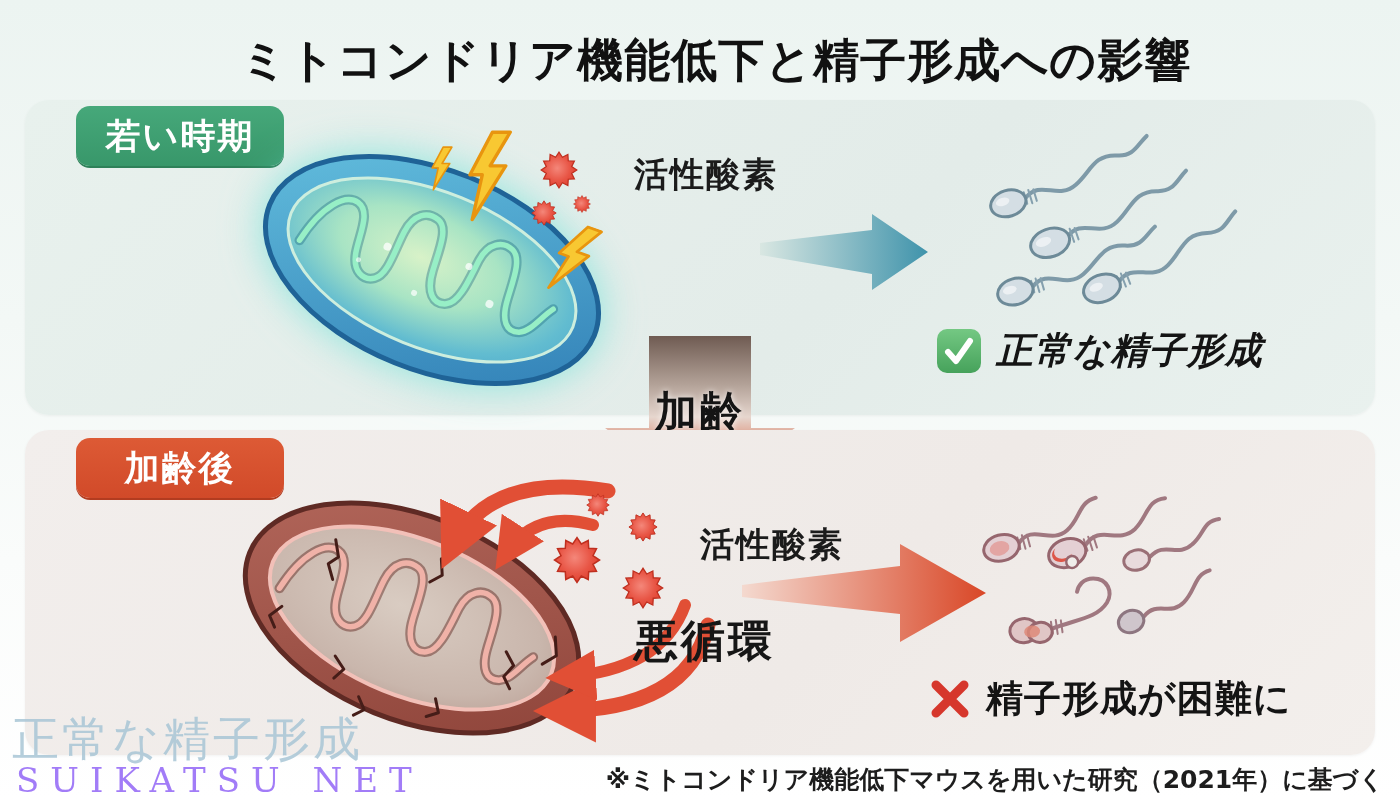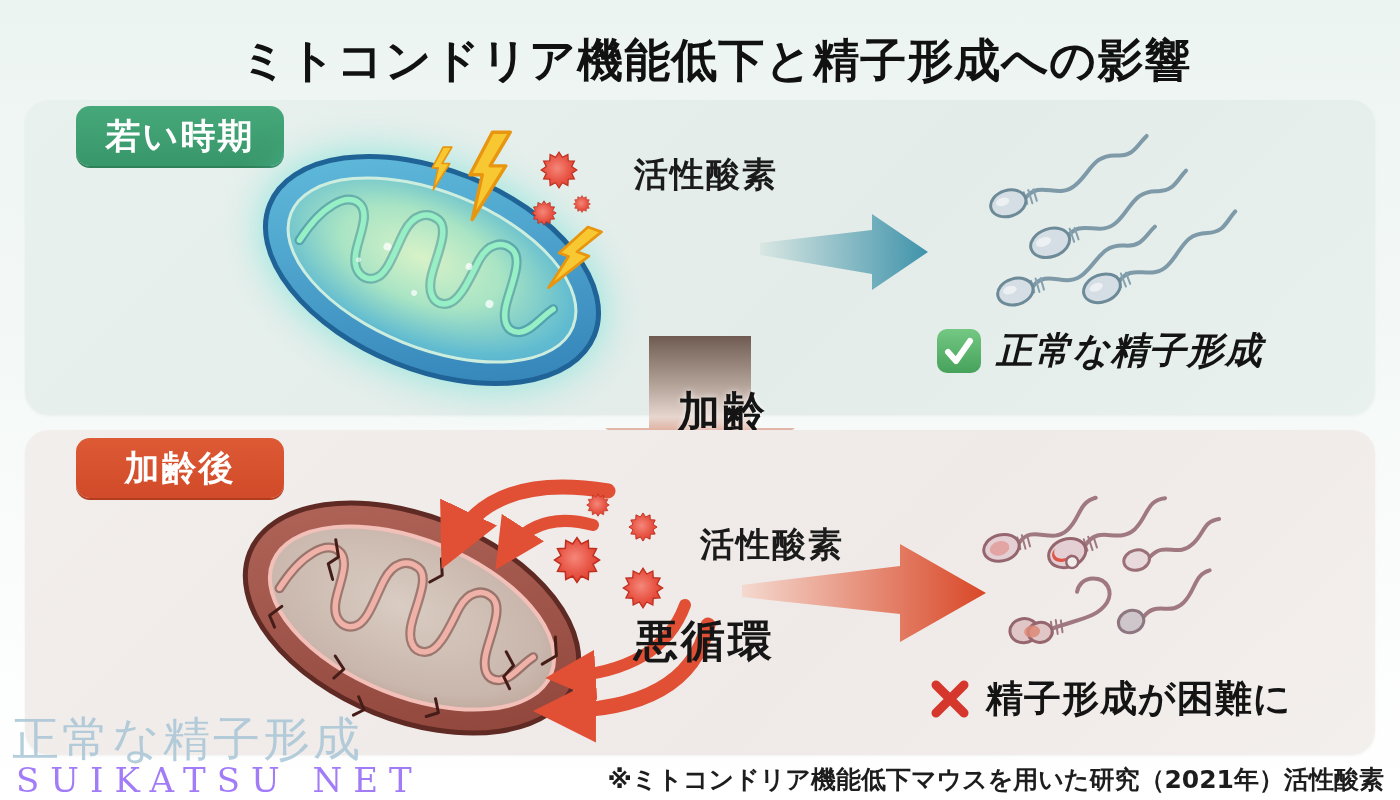--- a/index.html
+++ b/index.html
@@ -21,21 +21,21 @@
   .badge{
     width:208px;height:60px;display:flex;align-items:center;justify-content:center;
     color:#fff;font-size:35px;font-weight:bold;border-radius:14px;letter-spacing:2px;margin-left:48px;
   }
   .badge-green{left:28px;top:106px;background:linear-gradient(180deg,#46a87a,#38976a);box-shadow:0 2px 0 #2e8159;}
   .badge-red{left:28px;top:438px;background:linear-gradient(180deg,#dd5a35,#d14a29);box-shadow:0 2px 0 #b23c20;}
   .ros-label{font-size:34px;font-weight:bold;color:#1b1b1b;letter-spacing:2px;margin-left:32px;}
   .result-row{display:flex;align-items:center;gap:14px;}
   .result-text{font-size:37px;font-weight:bold;color:#141414;letter-spacing:1px;}
   .aging-text{
-    left:628px;top:384px;width:190px;text-align:center;
+    left:605px;top:384px;width:190px;text-align:center;
     font-size:42px;font-weight:bold;color:#141414;letter-spacing:3px;
     text-shadow:0 0 6px rgba(255,255,255,.8);
   }
   .cycle-text{font-size:44px;font-weight:bold;color:#161616;letter-spacing:3px;text-align:right;}
   .glow{filter:drop-shadow(0 0 20px rgba(110,225,215,.75));}
   .wm-jp{left:12px;top:708px;font-family:"DejaVu Serif","Liberation Serif",serif;
     font-size:47px;color:#a9c6d6;opacity:.85;letter-spacing:3px;}
   .wm-en{left:16px;top:760px;font-family:"DejaVu Serif","Liberation Serif",serif;
     font-size:34px;color:#8b5cf6;opacity:.8;letter-spacing:11px;}
   .footnote{right:16px;top:763px;font-size:25px;font-weight:bold;color:#1d1d1d;}
@@ -307,13 +307,13 @@
   <span>
     <svg width="44" height="44" viewBox="0 0 44 44">
       <path d="M8 8 L36 36 M36 8 L8 36" stroke="#d6372c" stroke-width="9" stroke-linecap="round"></path>
     </svg>
   </span>
   <span class="result-text">精子形成が困難に</span>
 </div>
 
 <div class="abs wm-jp">正常な精子形成</div>
 <div class="abs wm-en">SUIKATSU NET</div>
-<div class="abs footnote">※ミトコンドリア機能低下マウスを用いた研究（2021年）活性酸素</div>
+<div class="abs footnote">※ミトコンドリア機能低下マウスを用いた研究（2021年）に基づく</div>
 
 </body></html>

